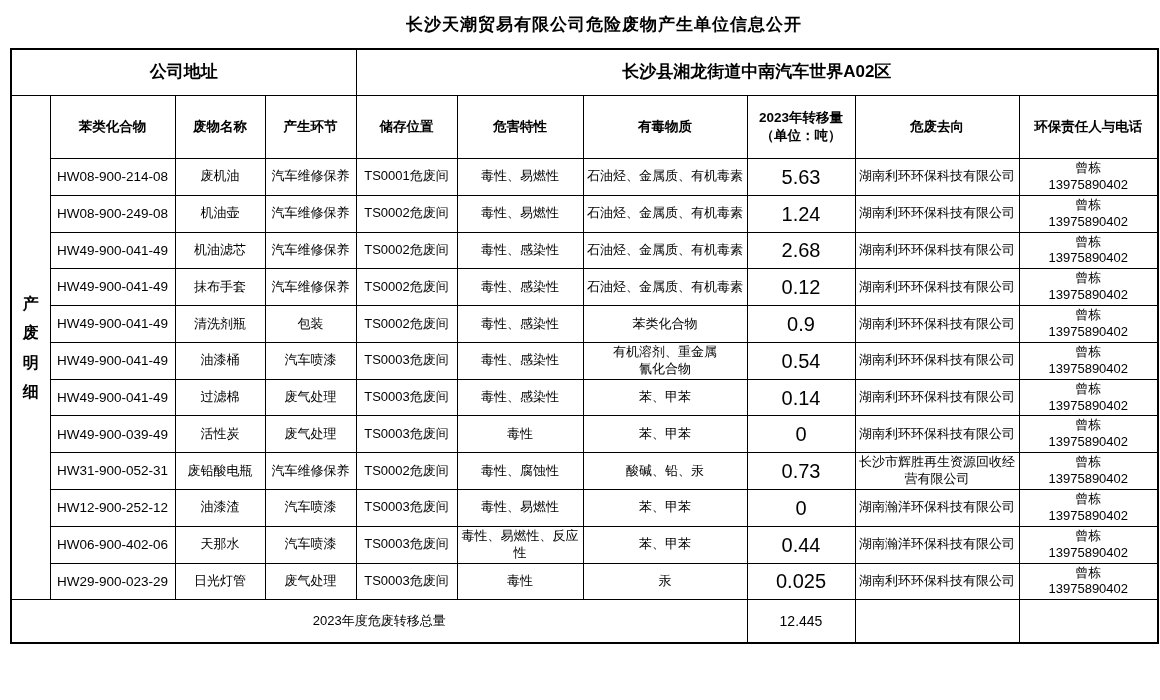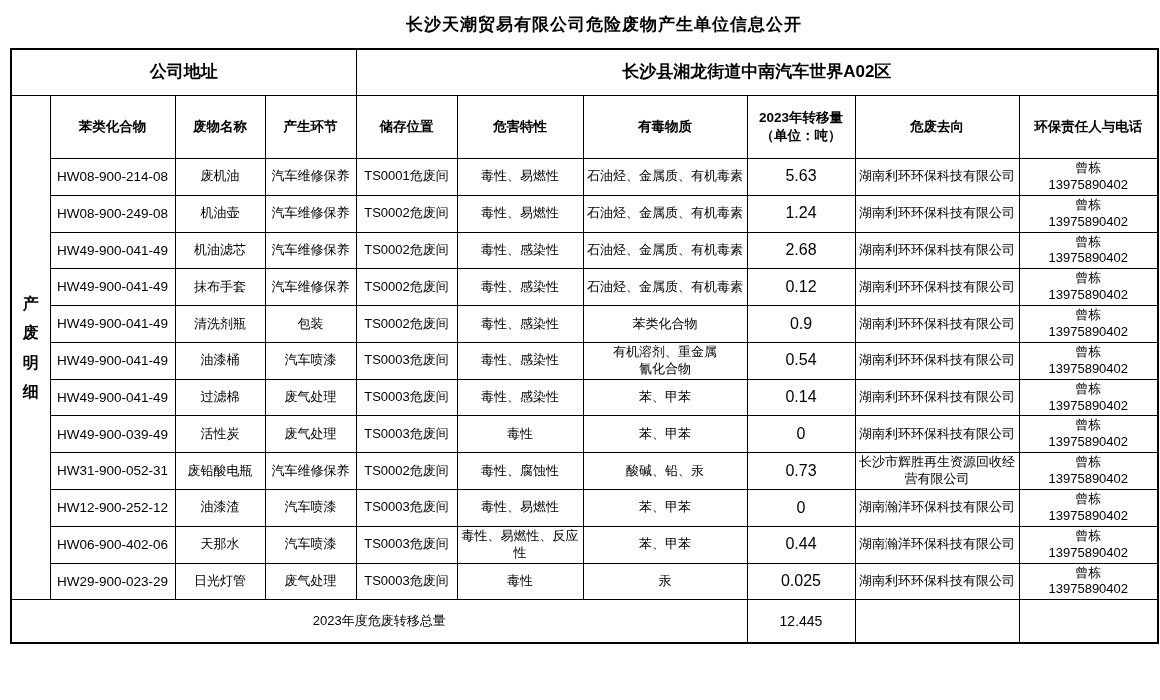--- a/index.html
+++ b/index.html
@@ -9,21 +9,21 @@
          font-size:17px;font-weight:bold;letter-spacing:1px;padding-left:48px;}
   table{border-collapse:collapse;table-layout:fixed;width:1147px;margin-left:10px;
         border:2px solid #000;}
   td,th{border:1px solid #000;text-align:center;vertical-align:middle;
         padding:1px 3px;font-size:13px;line-height:1.3;white-space:pre-line;
         overflow:hidden;}
   .addr-row td{height:43px;font-size:17px;font-weight:bold;}
   .header-row th{height:60px;font-weight:bold;font-size:13.5px;}
   .data-row{height:34px;}
   .col-code{font-size:13.5px;}
-  .col-amount{font-size:16px;}
+  .col-amount{font-size:20px;}
   .side-cell{font-weight:bold;}
   .side-cell .vert{width:17px;margin:16px auto;font-size:16px;line-height:1.85;
                    word-break:break-all;text-align:center;}
   .footer-row td{height:40px;}
   .footer-row .total{font-size:14px;}
 </style>
 </head>
 <body>
 
 <div class="page">

